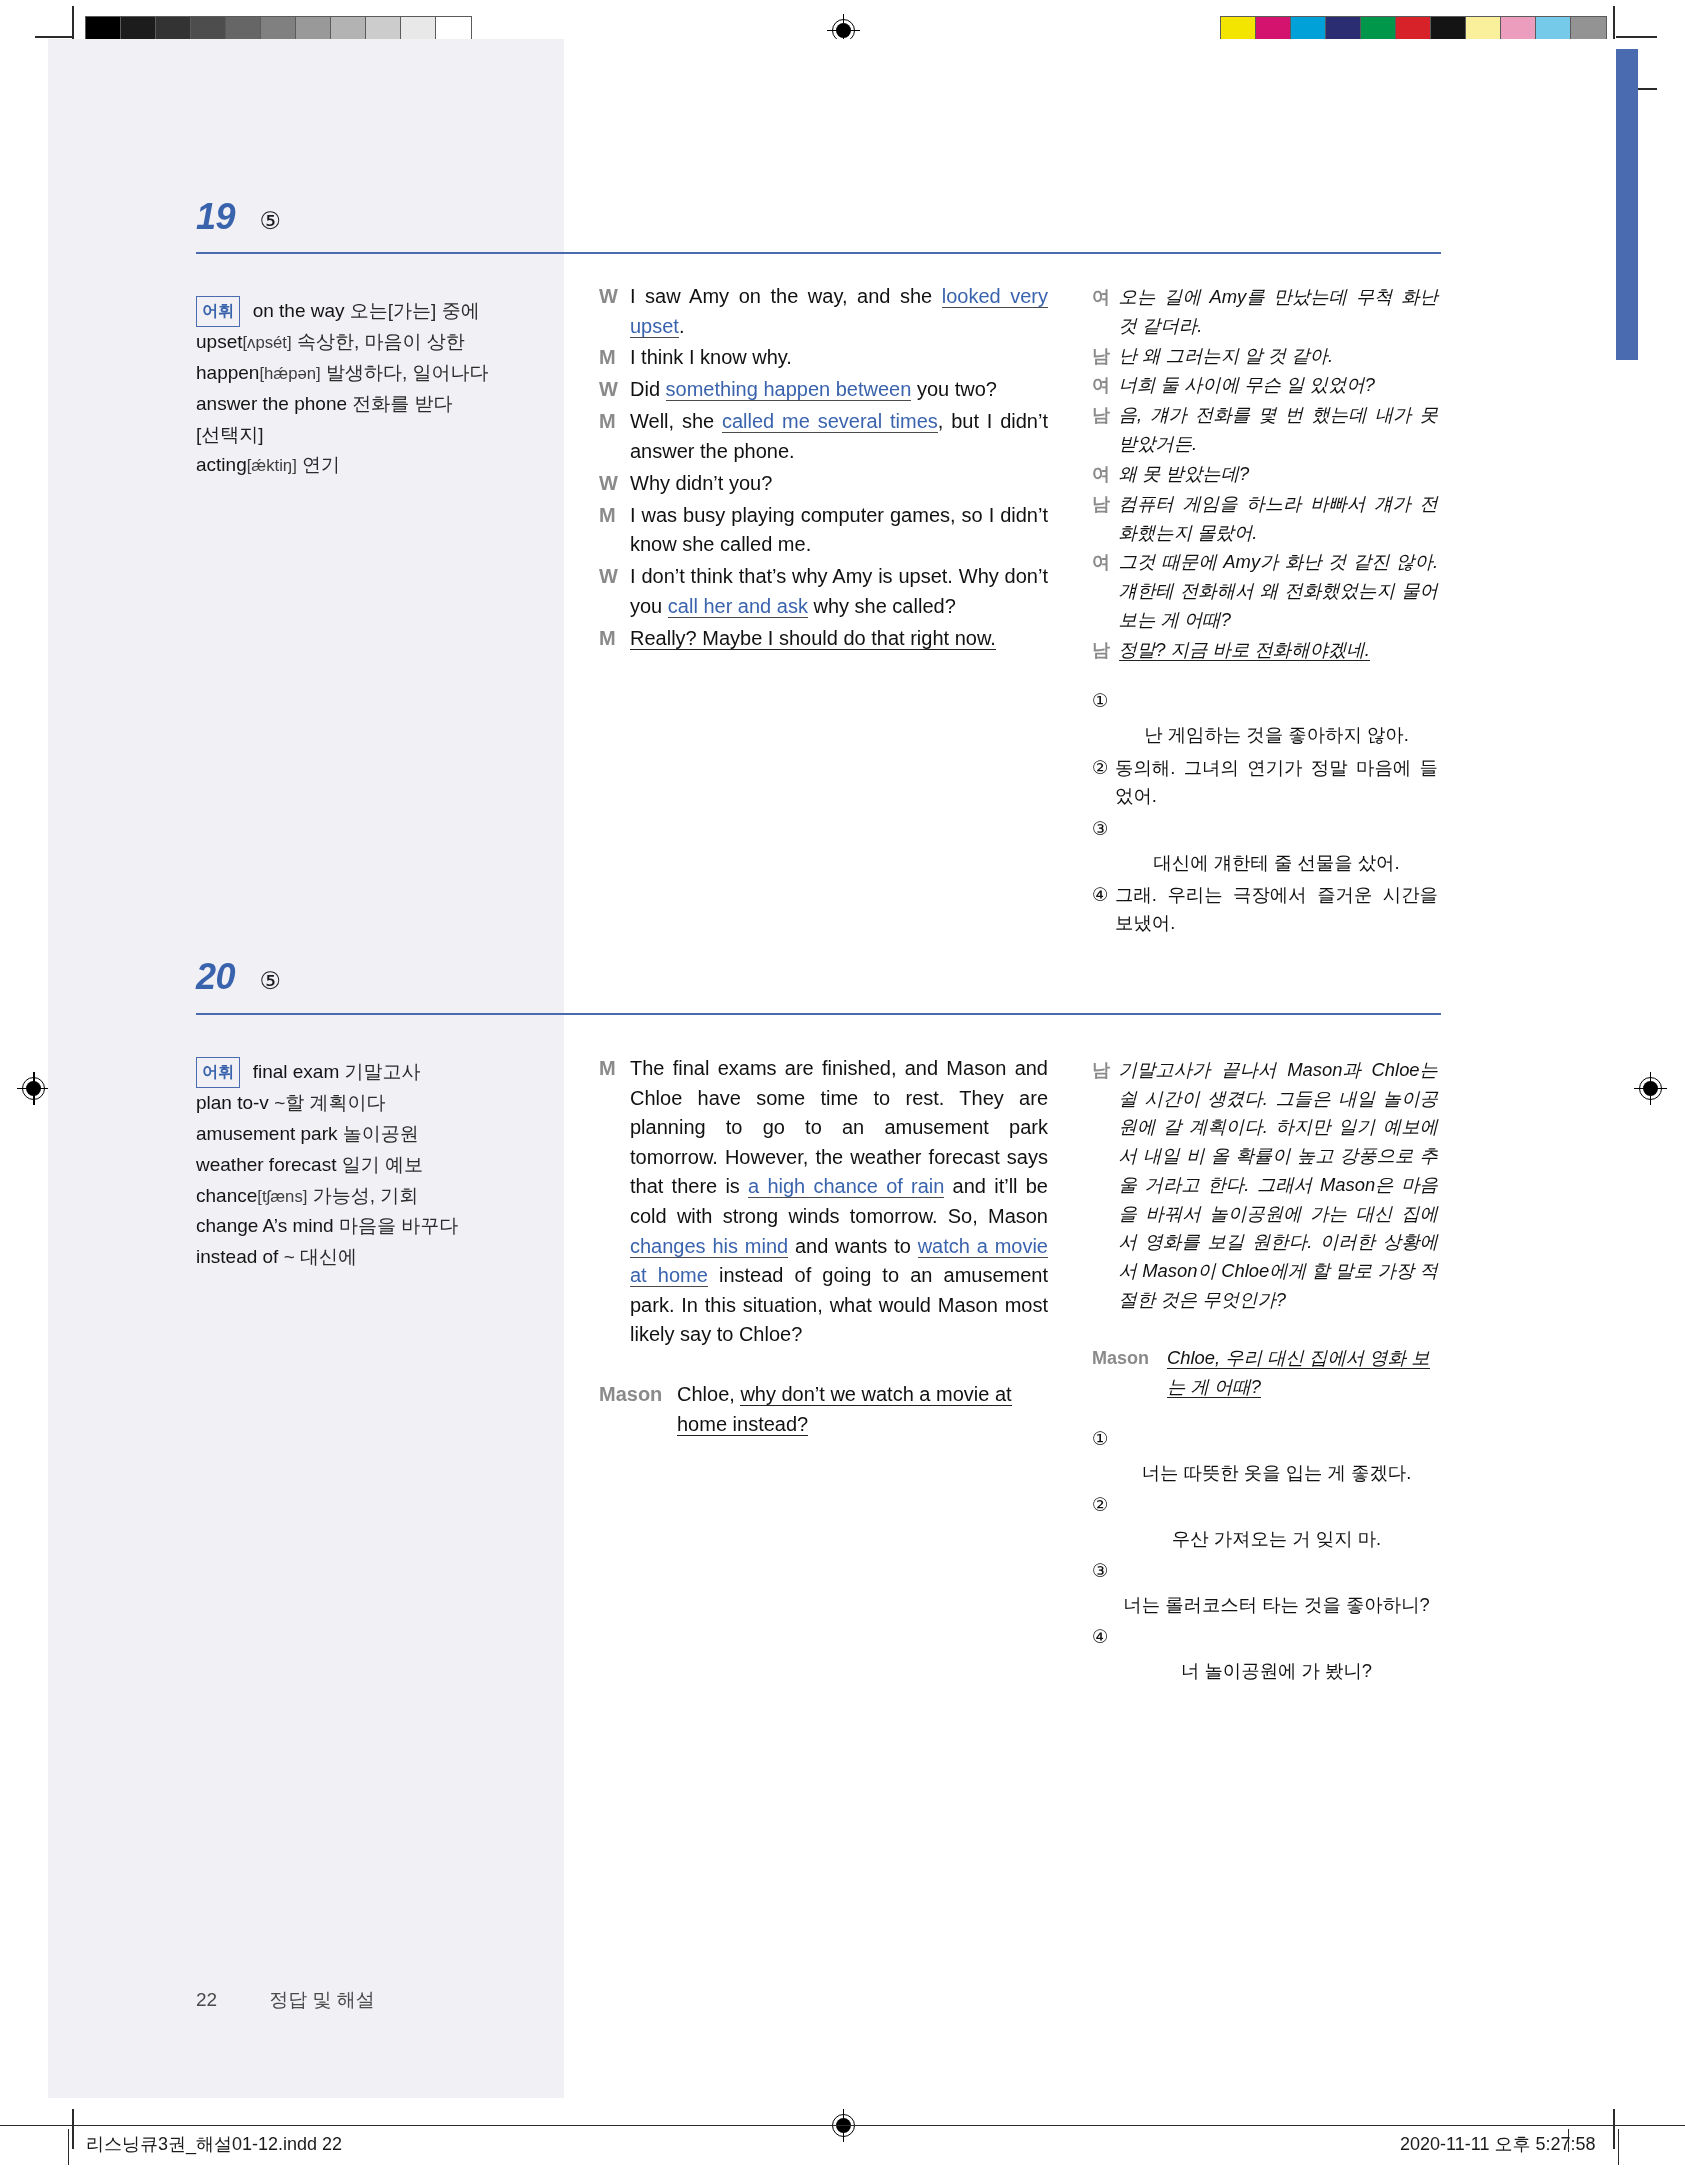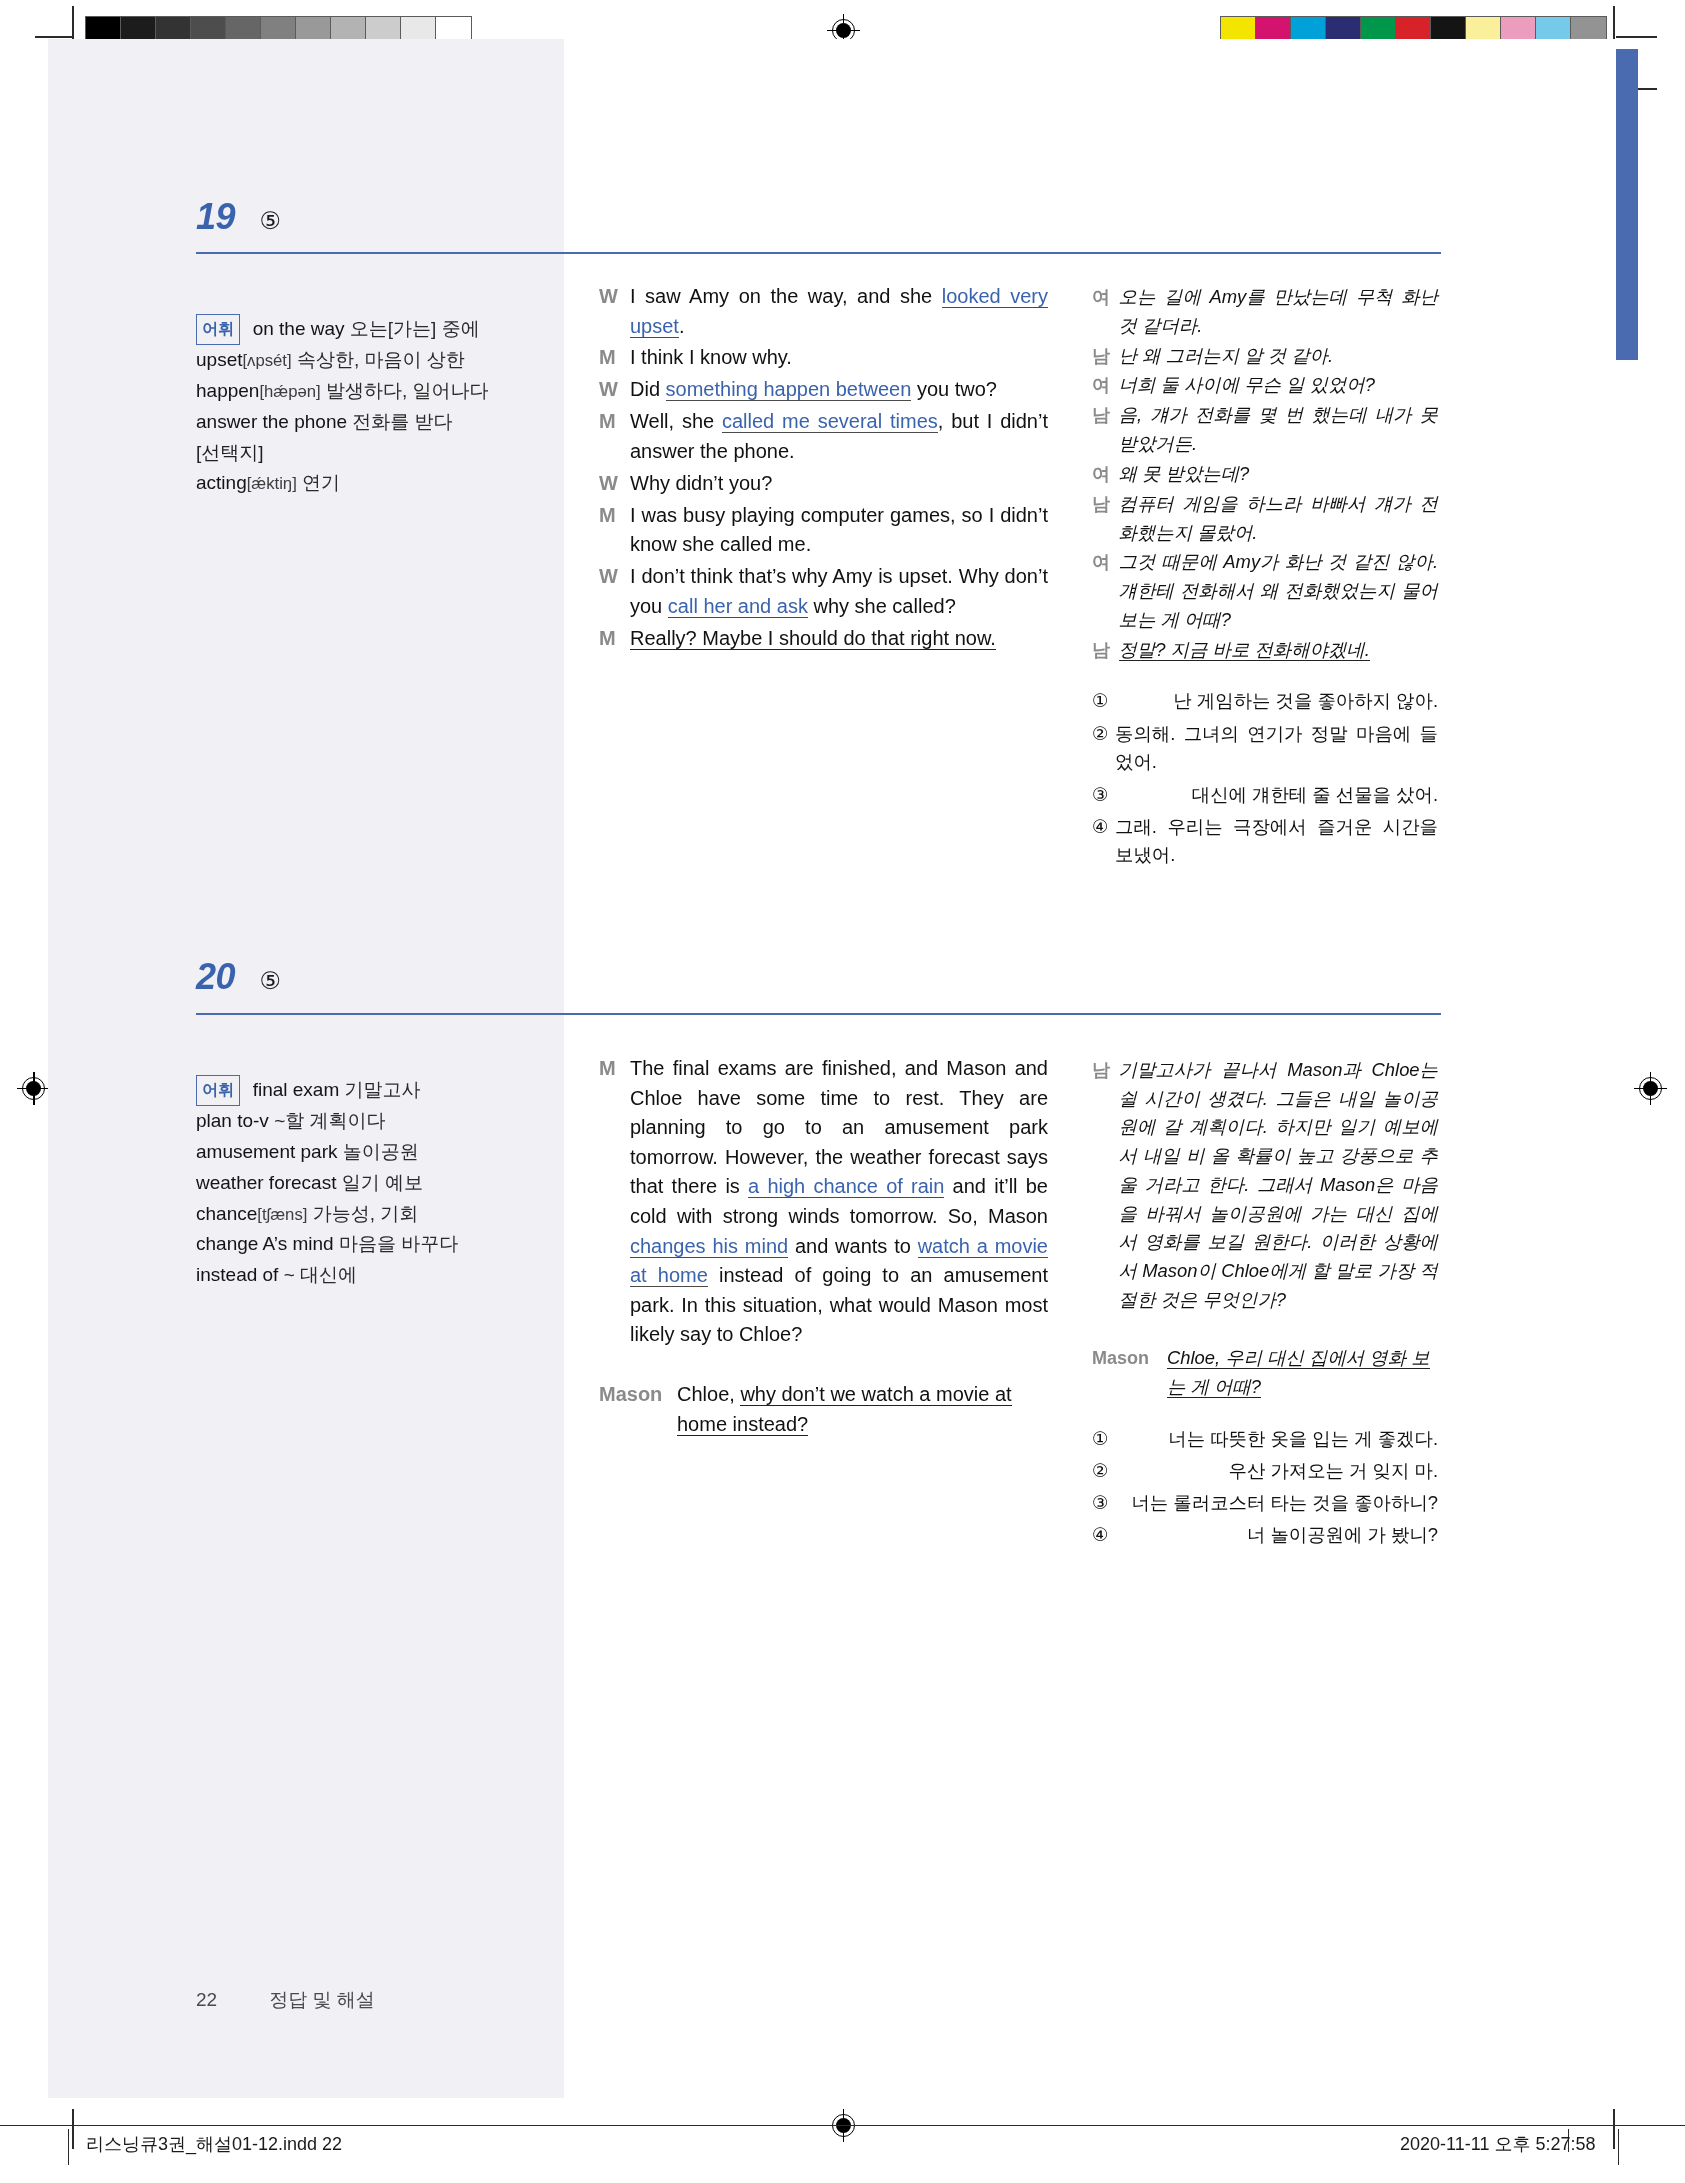--- a/index.html
+++ b/index.html
@@ -44,21 +44,21 @@
   .qhead{position:absolute;}
   .qnum{font-size:36px;font-weight:bold;color:#3a63ad;letter-spacing:-0.6px;line-height:1;font-style:italic;}
   .qans{font-size:24px;color:#1a1a1a;line-height:1;}
   .qrule{position:absolute;height:2.3px;background:#4a6bb0;}
 
   
   .leftcol{position:absolute;width:311px;font-size:19px;color:#1f1f1f;line-height:1.62;}
   .tagline{margin-bottom:0;}
   .tag{display:inline-block;border:1.2px solid #4a6bb0;color:#3a63ad;font-size:16px;font-weight:bold;
        padding:1.2px 5.2px 2.3px 5.2px;margin-right:7px;vertical-align:1.2px;background:#f0f0f5;}
-  .vocab{margin-top:32px;}
+  .vocab{margin-top:14px;}
   .vocab .ven{color:#141414;}
   .vocab .vipa{color:#3d3d3d;font-size:16.7px;}
   .vocab .vkr{color:#2a2a2a;}
   .vocab-line{display:block;}
 
   
   .midcol{position:absolute;width:449px;font-size:20px;line-height:1.48;color:#111;}
   .sline{display:flex;margin-bottom:2.3px;}
   .spk{width:31px;flex:none;font-weight:bold;color:#8a8a8a;font-size:20px;}
   .spk.wide{width:78px;}
@@ -71,21 +71,21 @@
   .rightcol{position:absolute;width:346px;font-size:18.4px;line-height:1.56;color:#111;}
   .kline{display:flex;margin-bottom:1.2px;}
   .kspk{width:26.5px;flex:none;font-weight:bold;color:#8a8a8a;font-size:18px;}
   .kspk.wide{width:75px;}
   .ktext{flex:1;text-align:justify;font-style:italic;}
   .ktext.nj{text-align:left;}
   .choices{margin-top:23px;}
   .choice{display:flex;margin-bottom:3.5px;}
   .cnum{width:23px;flex:none;}
   .ctext{flex:1;text-align:justify;}
-  .ctext.nj{text-align:right;}
+  .ctext.nj{text-align:center;margin-top:34px;}
 
   
   #pg-footer{position:absolute;left:196px;top:1987px;font-size:19px;color:#4a4a4a;text-align:right;}
   #pg-footer .pnum{margin-right:52px;}
   #print-footer{position:absolute;left:0;top:2132px;width:1686px;height:35px;font-size:18px;color:#1a1a1a;}
   #print-file{position:absolute;left:86px;top:0;}
   #print-stamp{position:absolute;left:1400px;top:0;}
   .fbar{position:absolute;background:#2b2b2b;}
 </style>
 </head>

